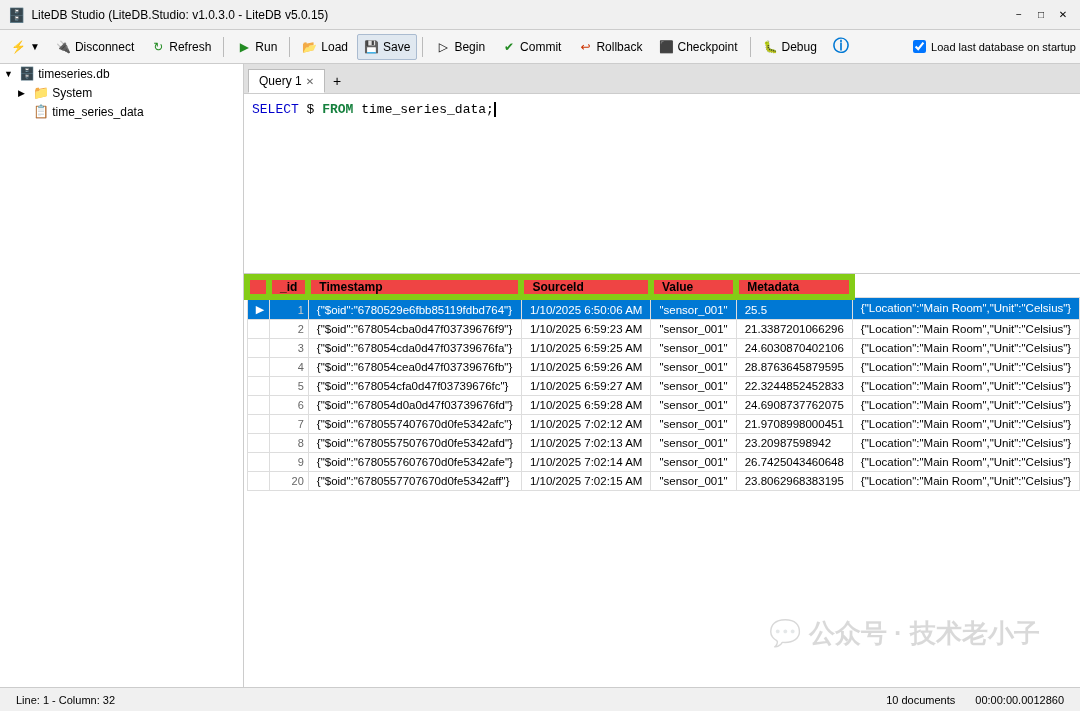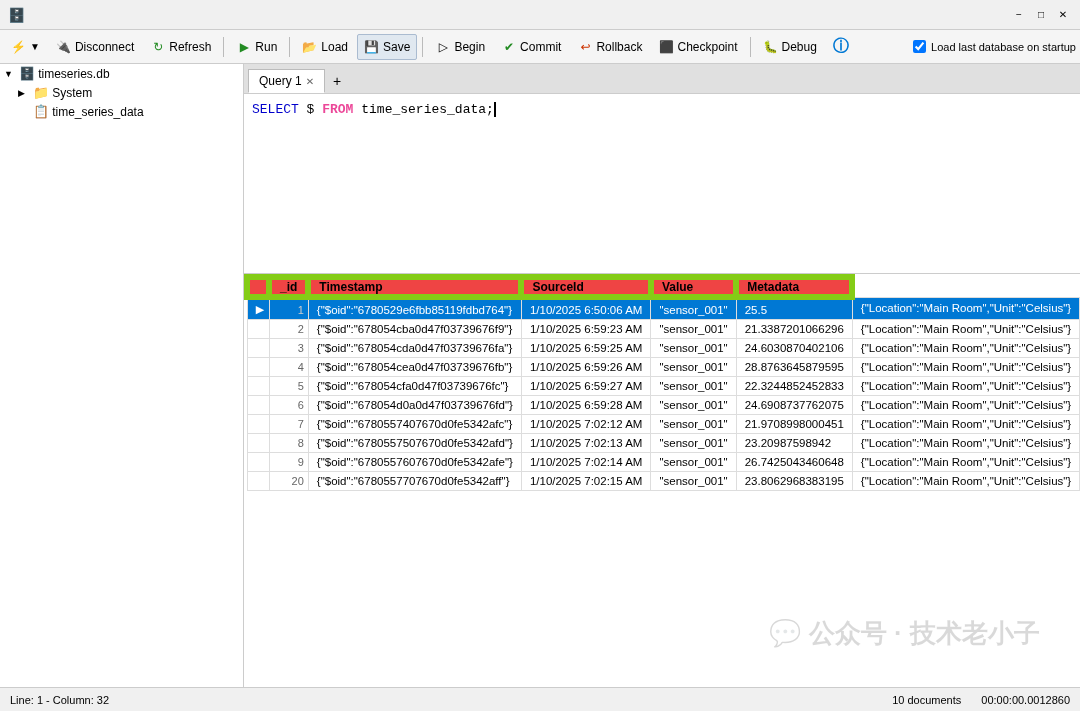--- a/index.html
+++ b/index.html
@@ -95,21 +95,21 @@
     #query-editor {
       background: #fff;
       padding: 8px;
       font-family: 'Consolas', 'Courier New', monospace;
       font-size: 13px;
       flex: 0 0 180px;
       border-bottom: 1px solid #ccc;
       overflow: auto;
     }
     .sql-keyword { color: #0000cc; font-weight: normal; }
-    .sql-from { color: #ec4899; font-weight: bold; }
+    .sql-from { color: #15803d; font-weight: bold; }
     .sql-table { color: #000; }
 
     
     #results { flex: 1; display: flex; flex-direction: column; overflow: hidden; }
     #result-tabs { display: flex; background: #f0f0f0; border-bottom: 1px solid #ccc; padding: 4px 8px 0; }
     .result-tab { padding: 4px 12px; cursor: pointer; font-size: 12px; border-bottom: 2px solid transparent; }
     .result-tab.active { border-bottom: 2px solid #0078d4; font-weight: bold; }
 
     
     #grid-container { flex: 1; overflow: auto; background: #fff; }
@@ -132,21 +132,21 @@
     tr.selected td.row-num { color: #ccc; }
     td.row-arrow { width: 12px; text-align: center; color: #333; }
     tr.selected td.row-arrow { color: #fff; }
 
     
     #status-bar {
       background: #f0f0f0;
       height: 24px;
       display: flex;
       align-items: center;
-      padding: 0 10px;
+      padding: 0 16px;
       border-top: 1px solid #ccc;
       justify-content: space-between;
       font-size: 11px;
     }
     #status-right { display: flex; gap: 20px; }
 
     
     #watermark {
       position: absolute;
       bottom: 60px;
@@ -161,20 +161,21 @@
     ::-webkit-scrollbar { width: 8px; height: 8px; }
     ::-webkit-scrollbar-track { background: #f0f0f0; }
     ::-webkit-scrollbar-thumb { background: #bbb; border-radius: 4px; }
   </style>
 </head>
 <body>
 
 <div id="title-bar">
   <div id="title-bar-left">
     <span style="font-size:14px;">🗄️</span>
+    <span>LiteDB Studio (LiteDB.Studio: v1.0.3.0 - LiteDB v5.0.15)</span>
   </div>
   <div id="title-bar-right">
     <button class="win-btn">−</button>
     <button class="win-btn">□</button>
     <button class="win-btn close">✕</button>
   </div>
 </div>
 
 <div id="toolbar">
 

